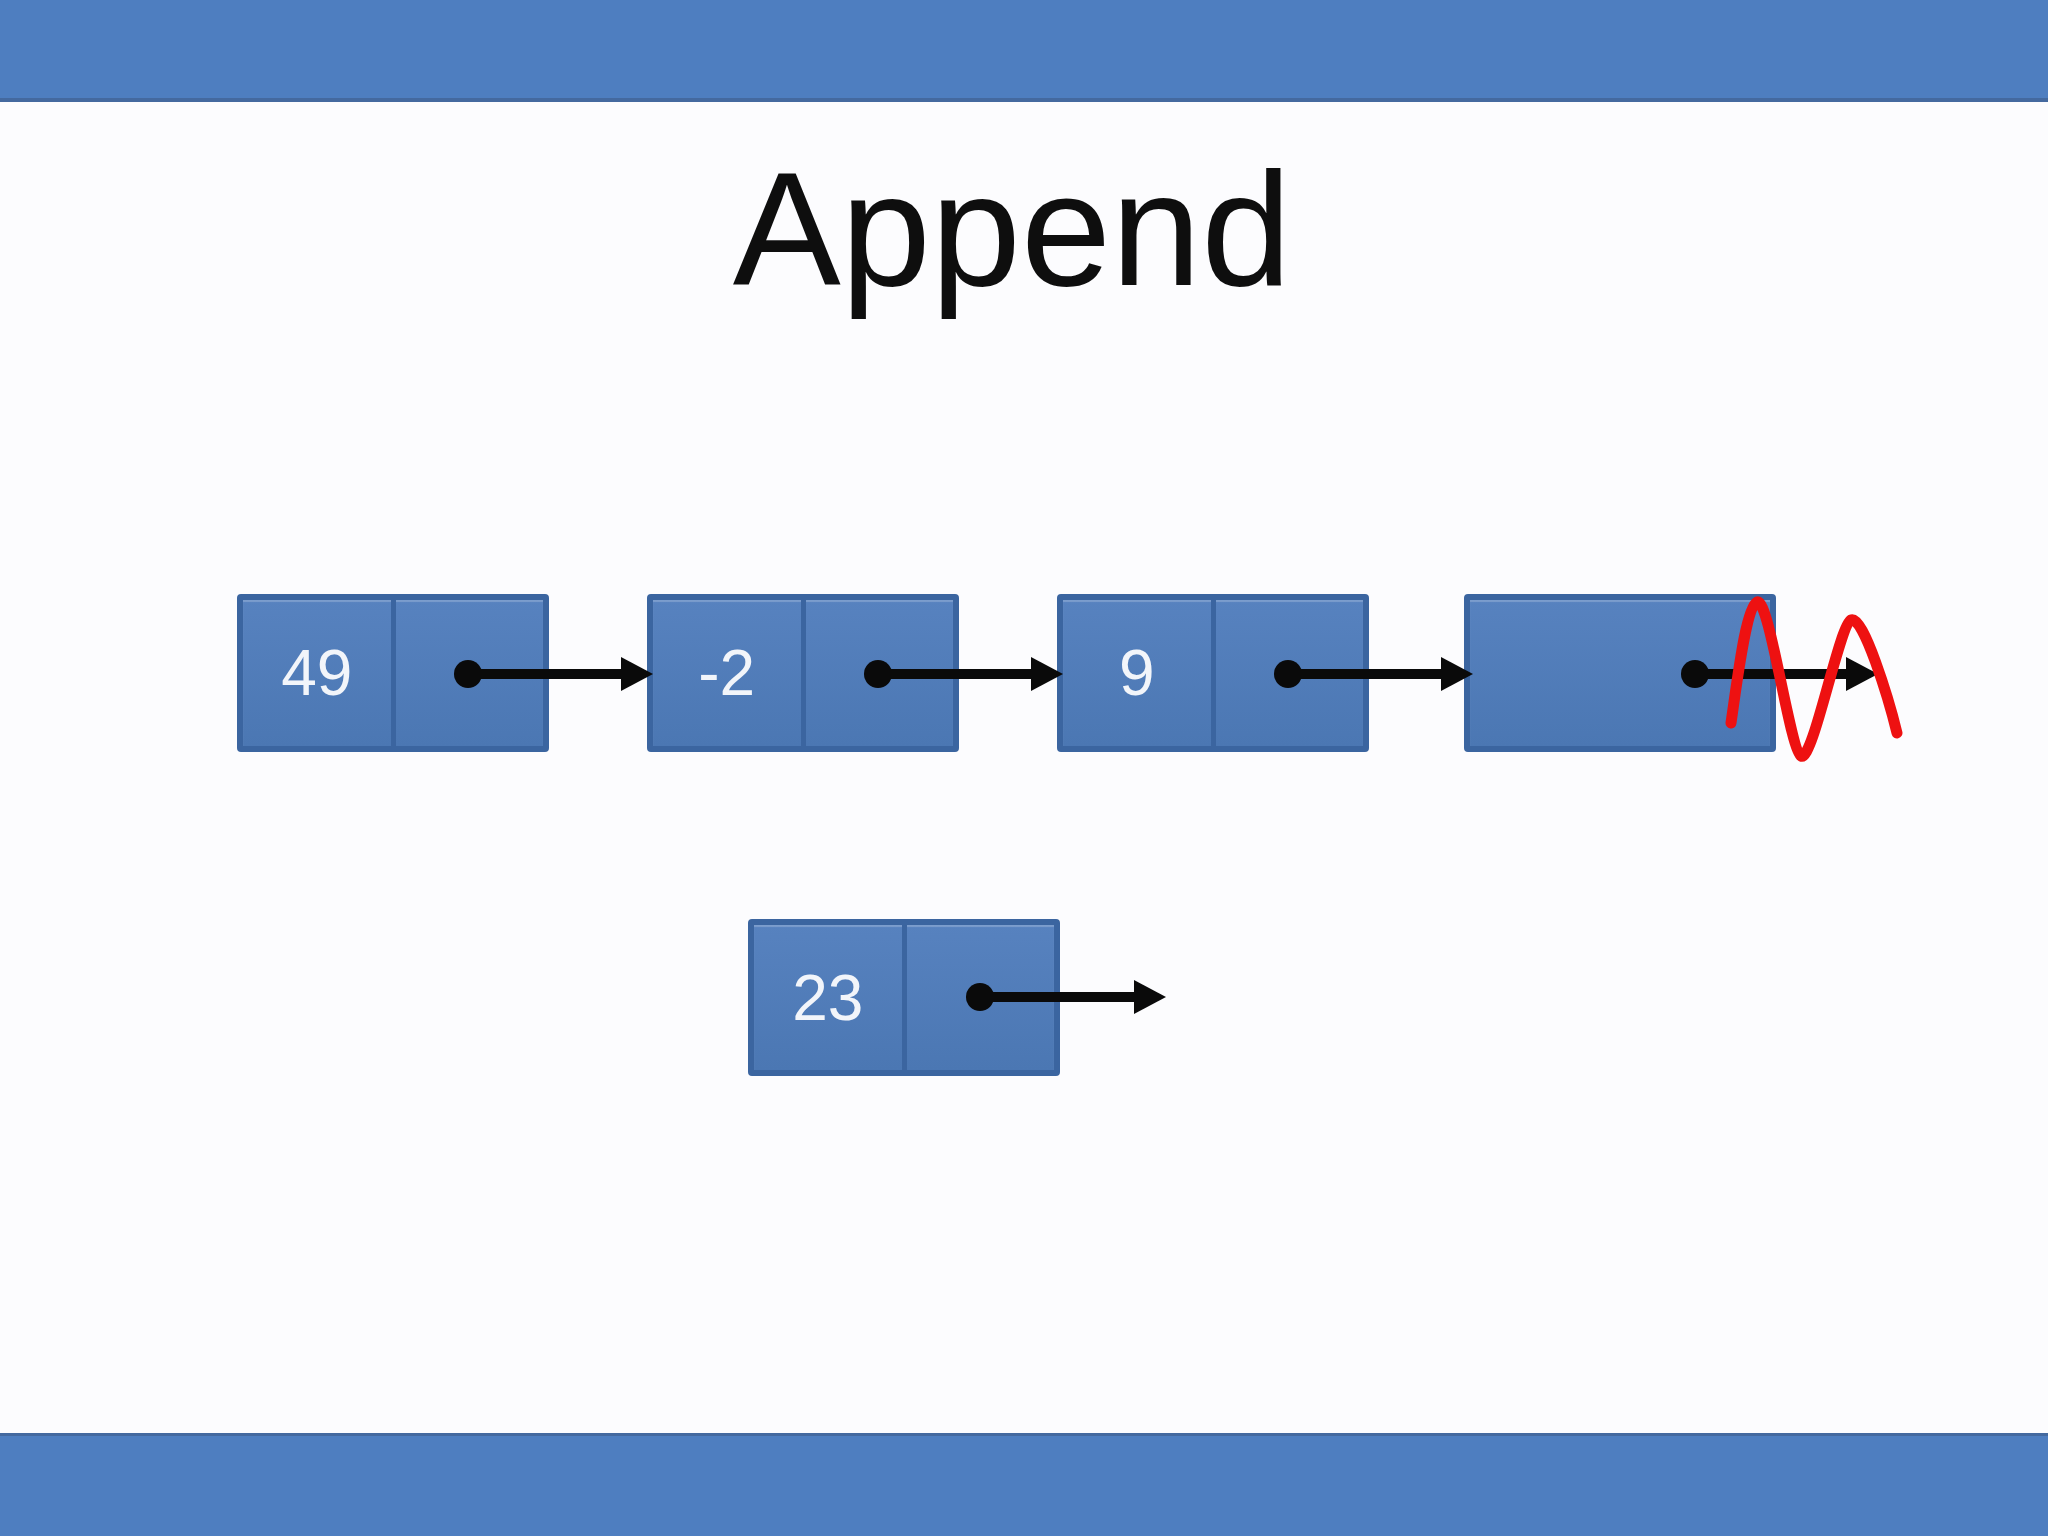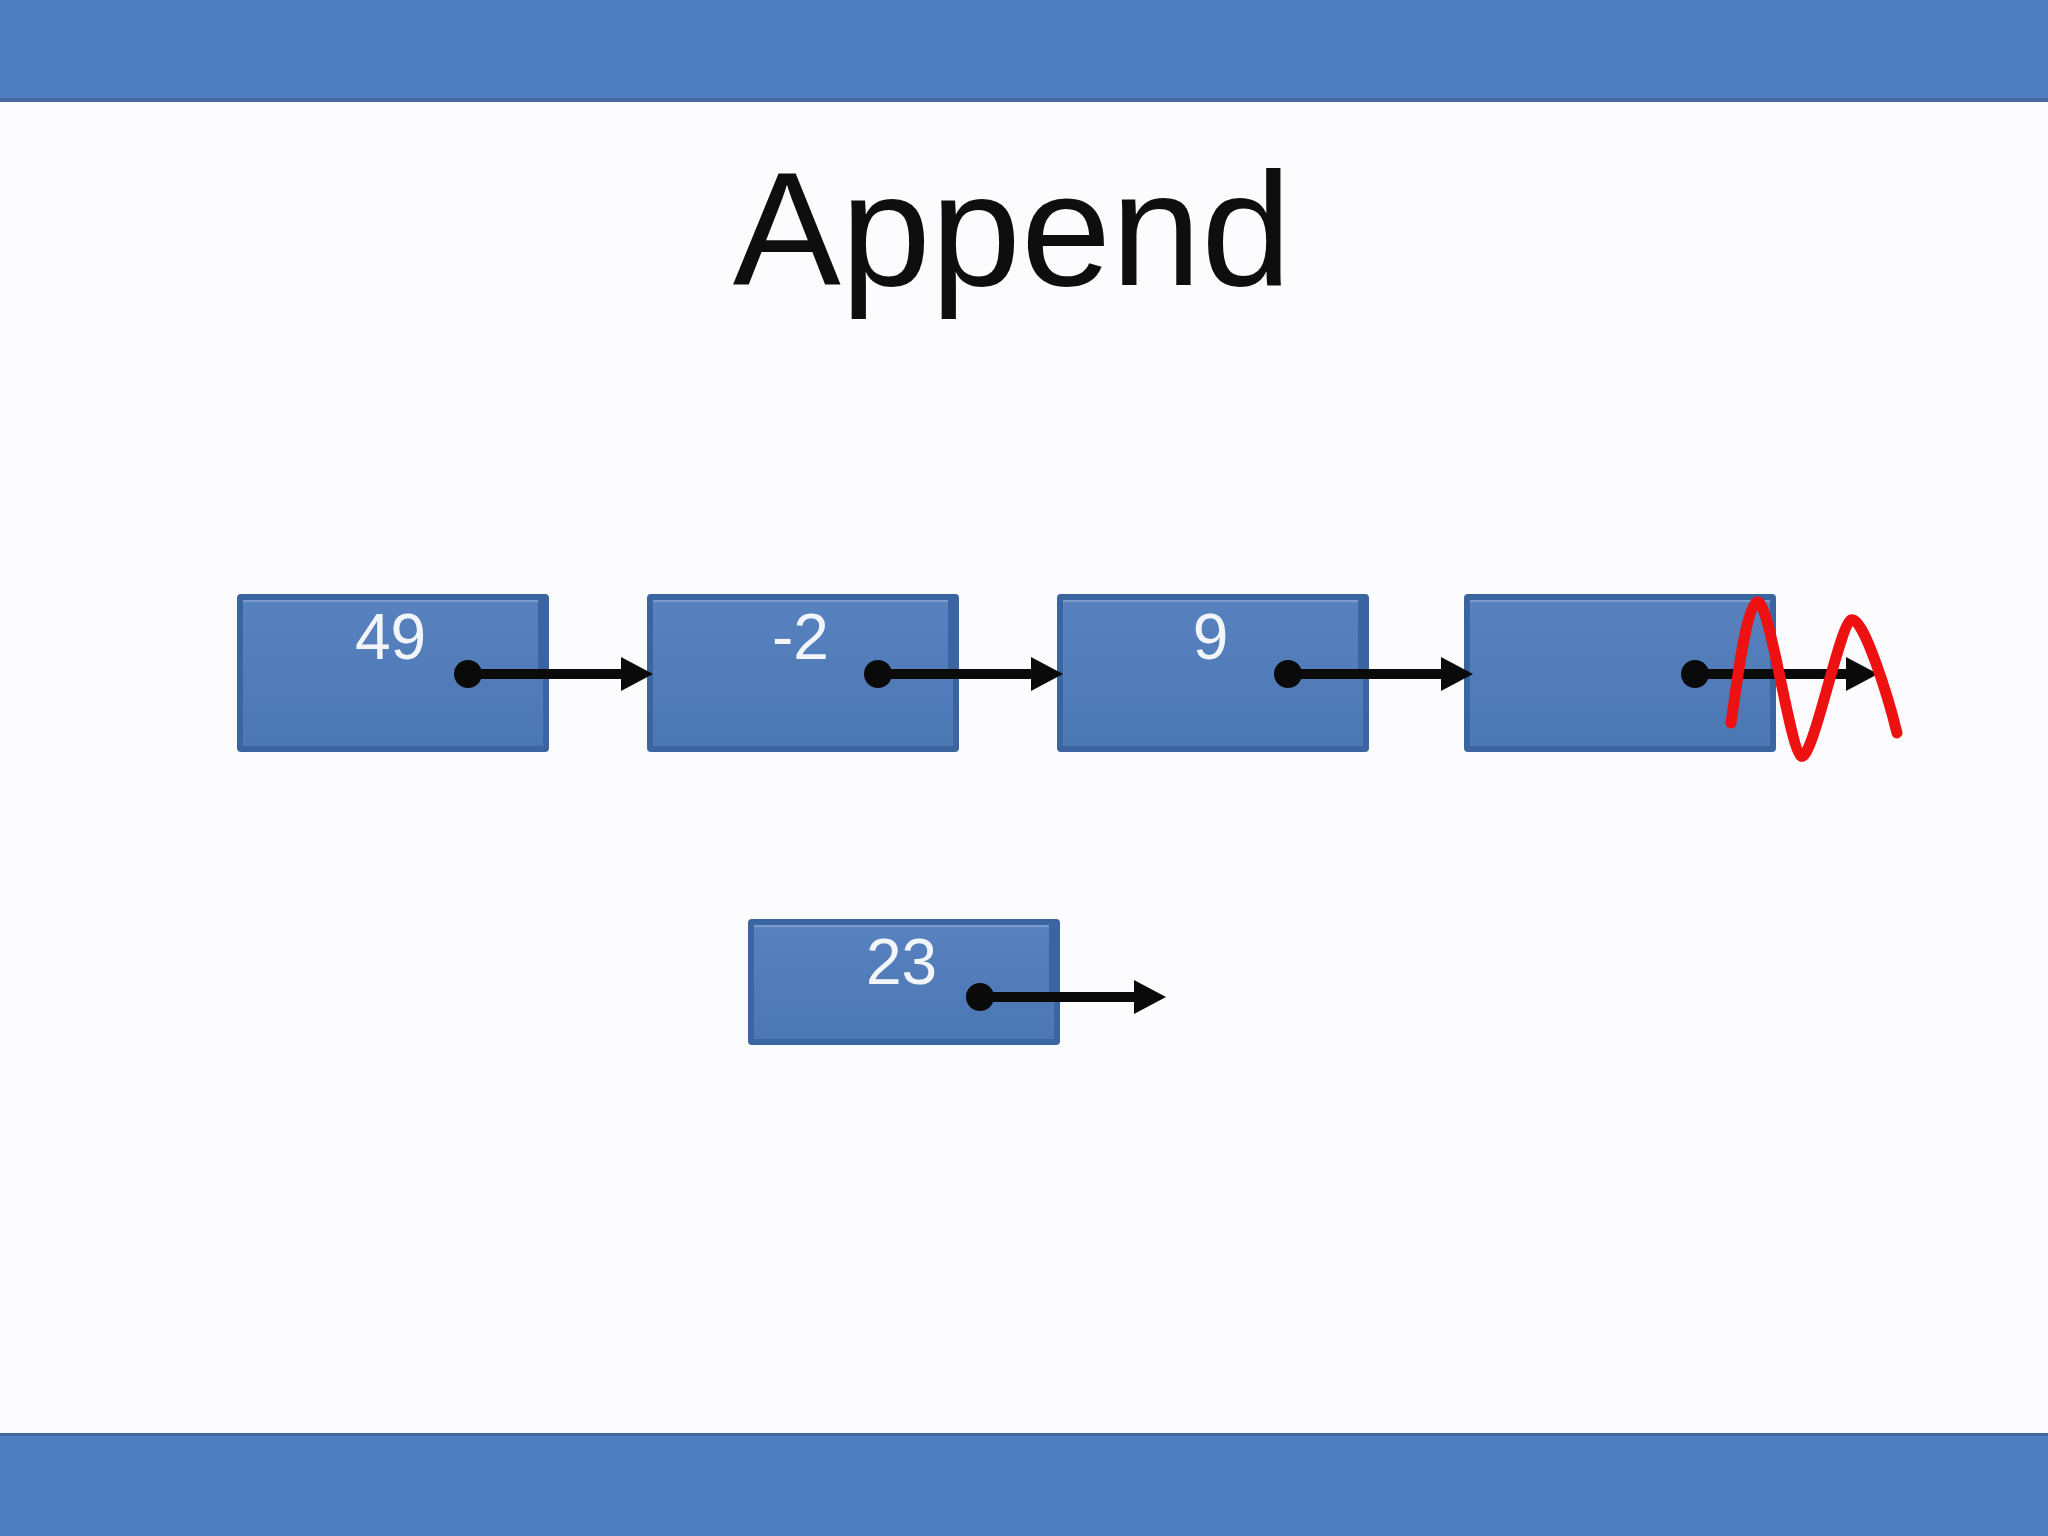--- a/index.html
+++ b/index.html
@@ -29,34 +29,33 @@
   
   .node {
     position:absolute;
     width:312px; height:158px;
     box-sizing:border-box;
     display:flex;
     background:linear-gradient(180deg, #5782bf 0%, #4b77b3 100%);
     border:6px solid #3b65a0;
     border-radius:4px;
     box-shadow:inset 0 2px 1px rgba(255,255,255,0.22);
-    flex-direction:column;
   }
   .node__cell { flex:1 1 50%; }
   .node__cell--data {
     display:flex; align-items:center; justify-content:center;
     border-right:5px solid #3b65a0;
     color:#f2f5fa;
     font-size:64px;
   }
   .node--0 { left:237px;  top:594px; }
   .node--1 { left:647px;  top:594px; }
   .node--2 { left:1057px; top:594px; }
   .node--3 { left:1464px; top:594px; }
-  .node--new { left:748px; top:919px; height:126px; }
+  .node--new { left:748px; top:919px; height:157px; }
 
   
   .overlay {
     position:absolute; left:0; top:0;
     width:2048px; height:1536px;
     pointer-events:none;
   }
   .overlay .ptr { stroke:#0a0a0a; stroke-width:10; }
   .overlay .ptr-fill { fill:#0a0a0a; }
   .overlay .squiggle {

